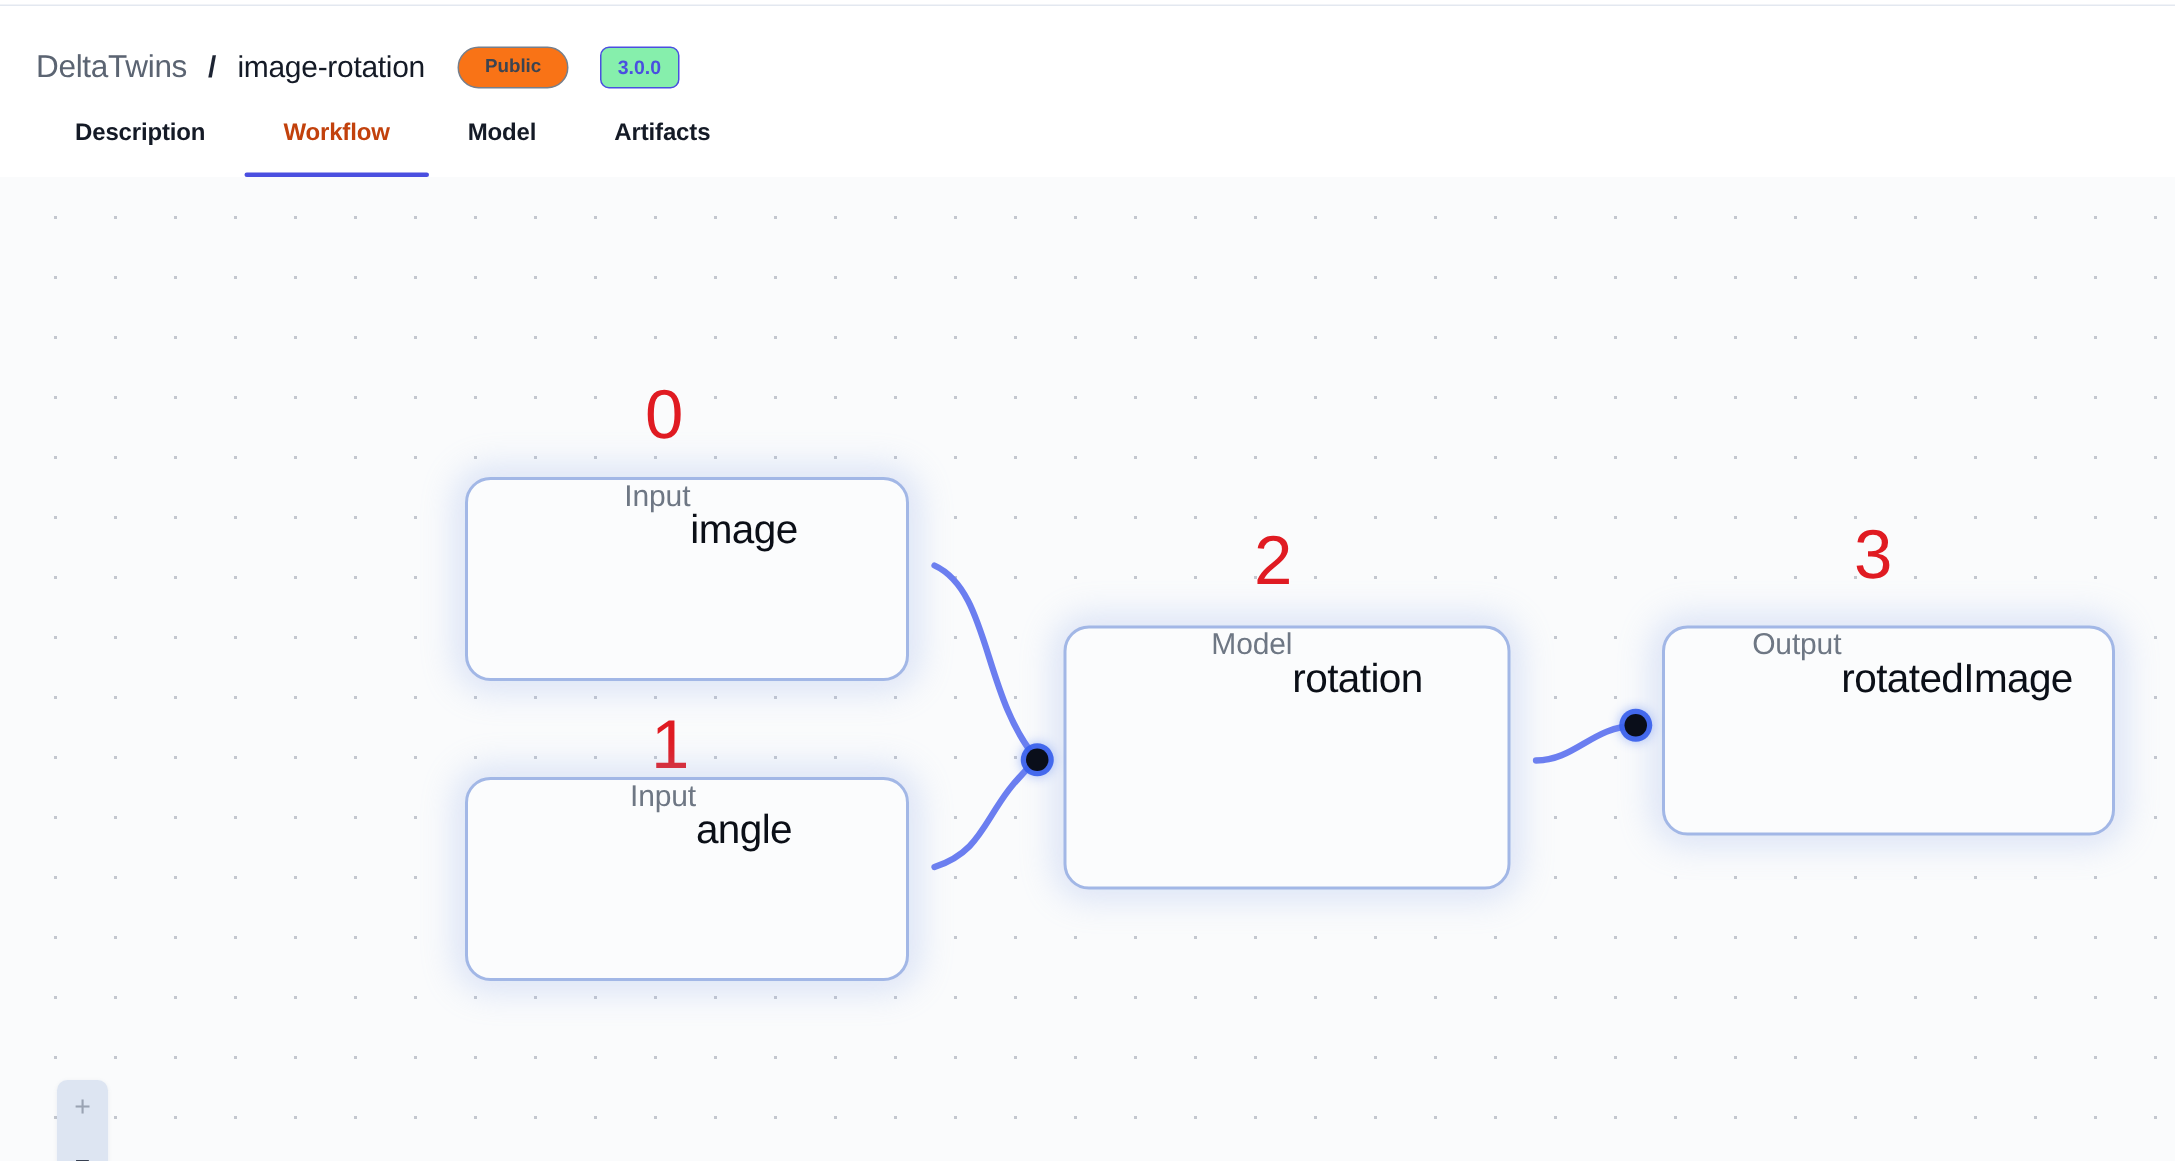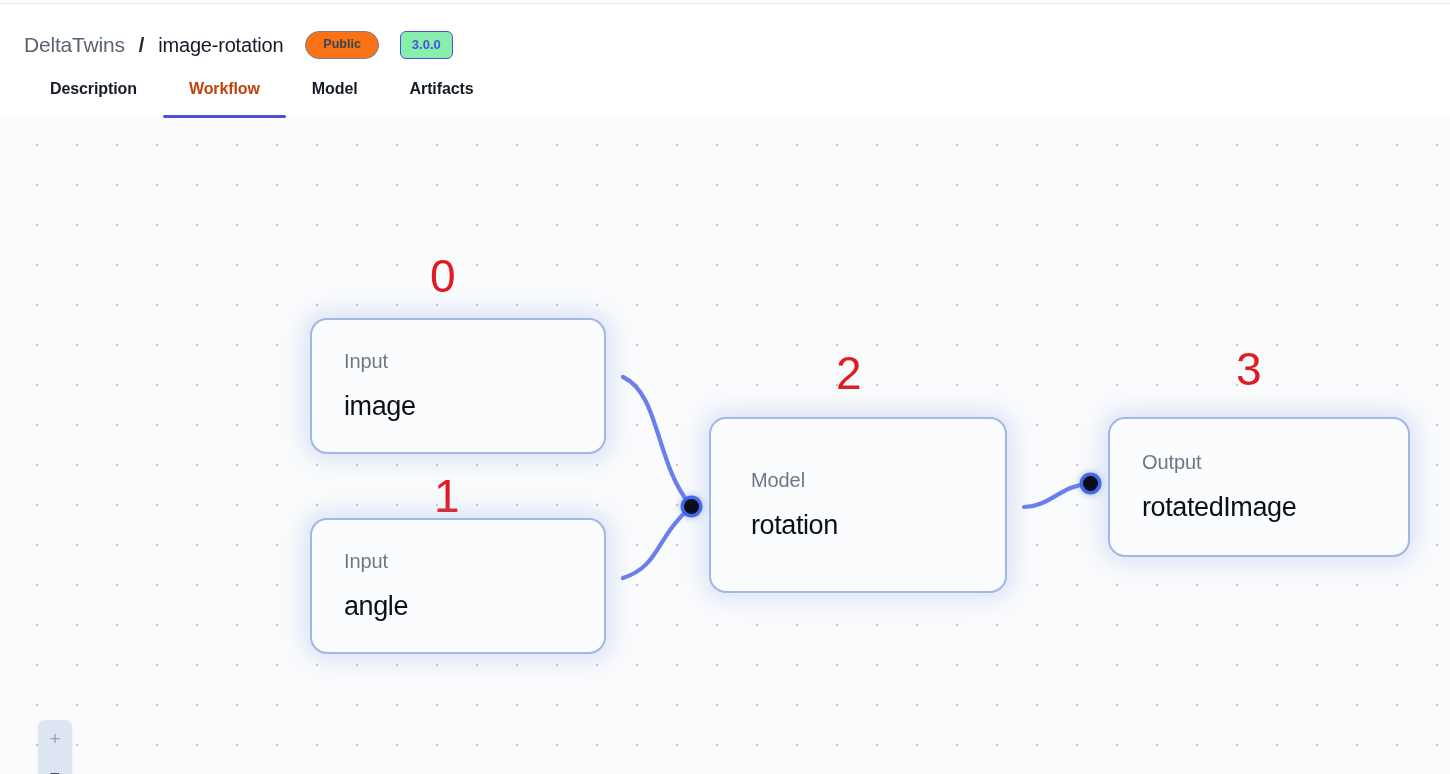--- a/index.html
+++ b/index.html
@@ -139,21 +139,21 @@
   }
 
   
   .node {
     position: absolute;
     background: #fbfcfd;
     border: 2.5px solid #a2b7e6;
     border-radius: 17px;
     box-shadow: 0 0 22px 7px rgba(150,175,235,0.30);
     display: flex;
-    flex-direction: column;
+    flex-direction: row;
     justify-content: center;
     padding-left: 32px;
     cursor: pointer;
   }
   .node-kind {
     font-size: 20px;
     color: #6e7784;
     line-height: 1.18;
     letter-spacing: -0.1px;
   }

